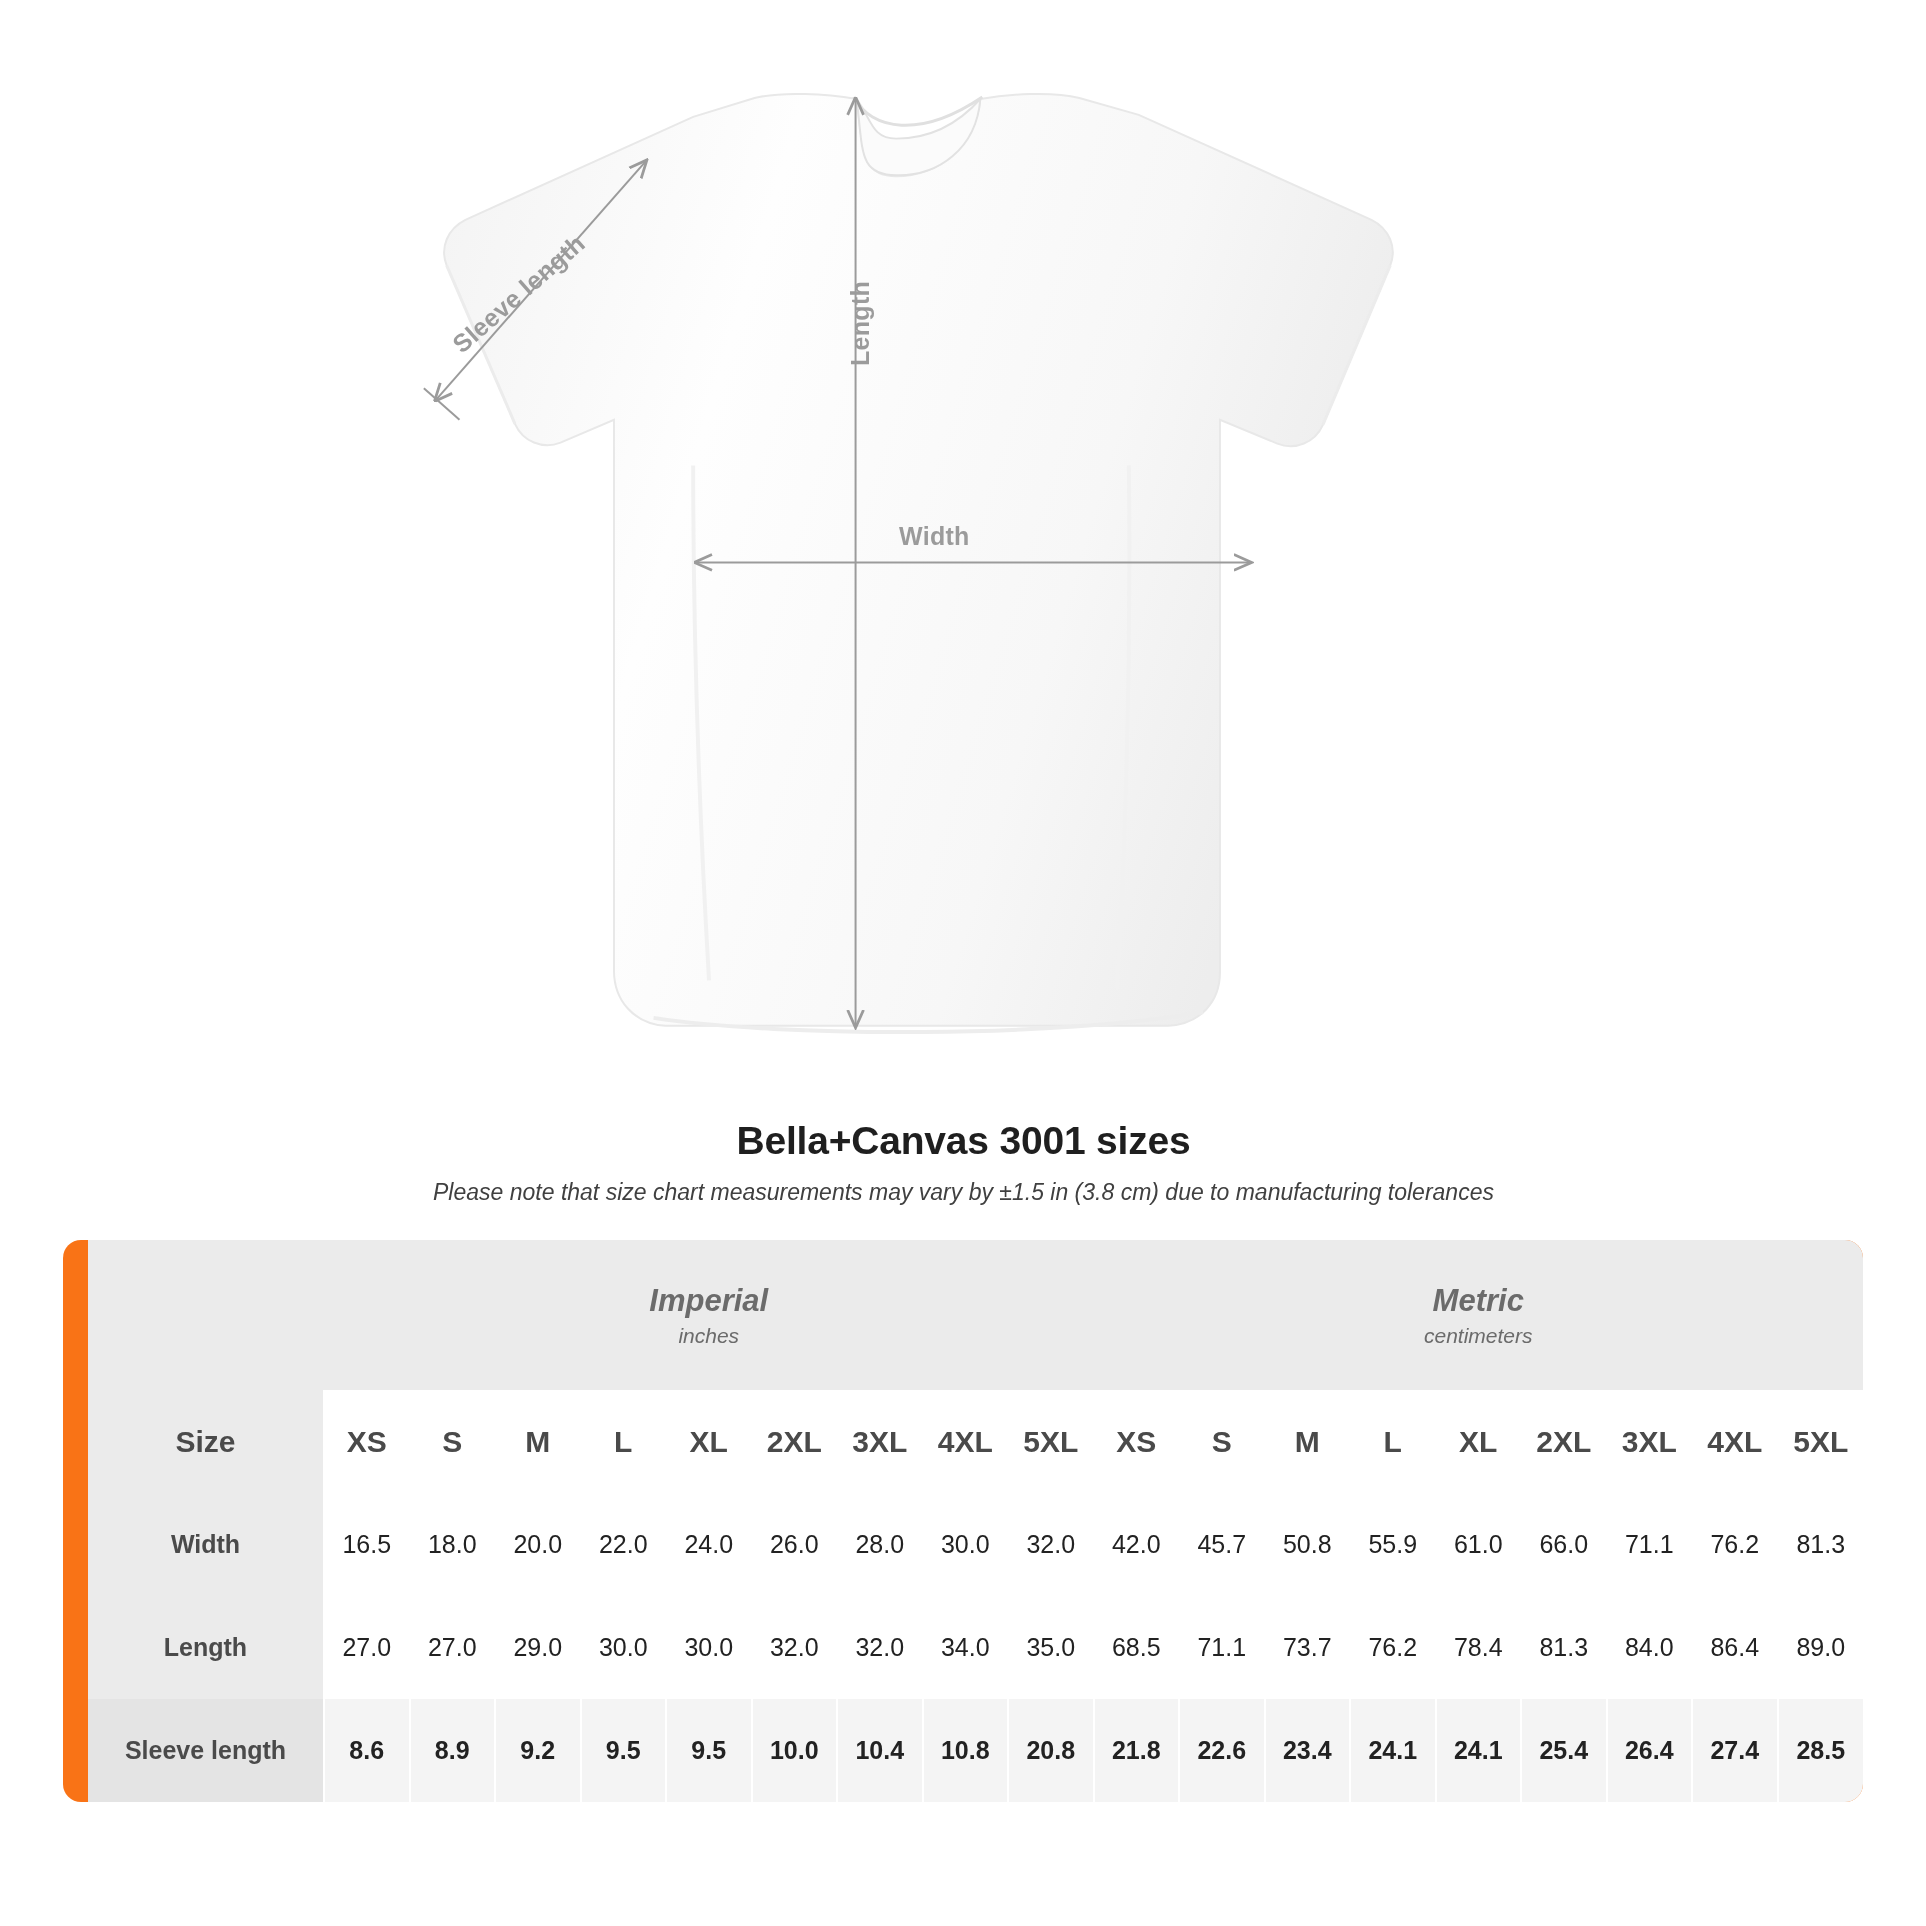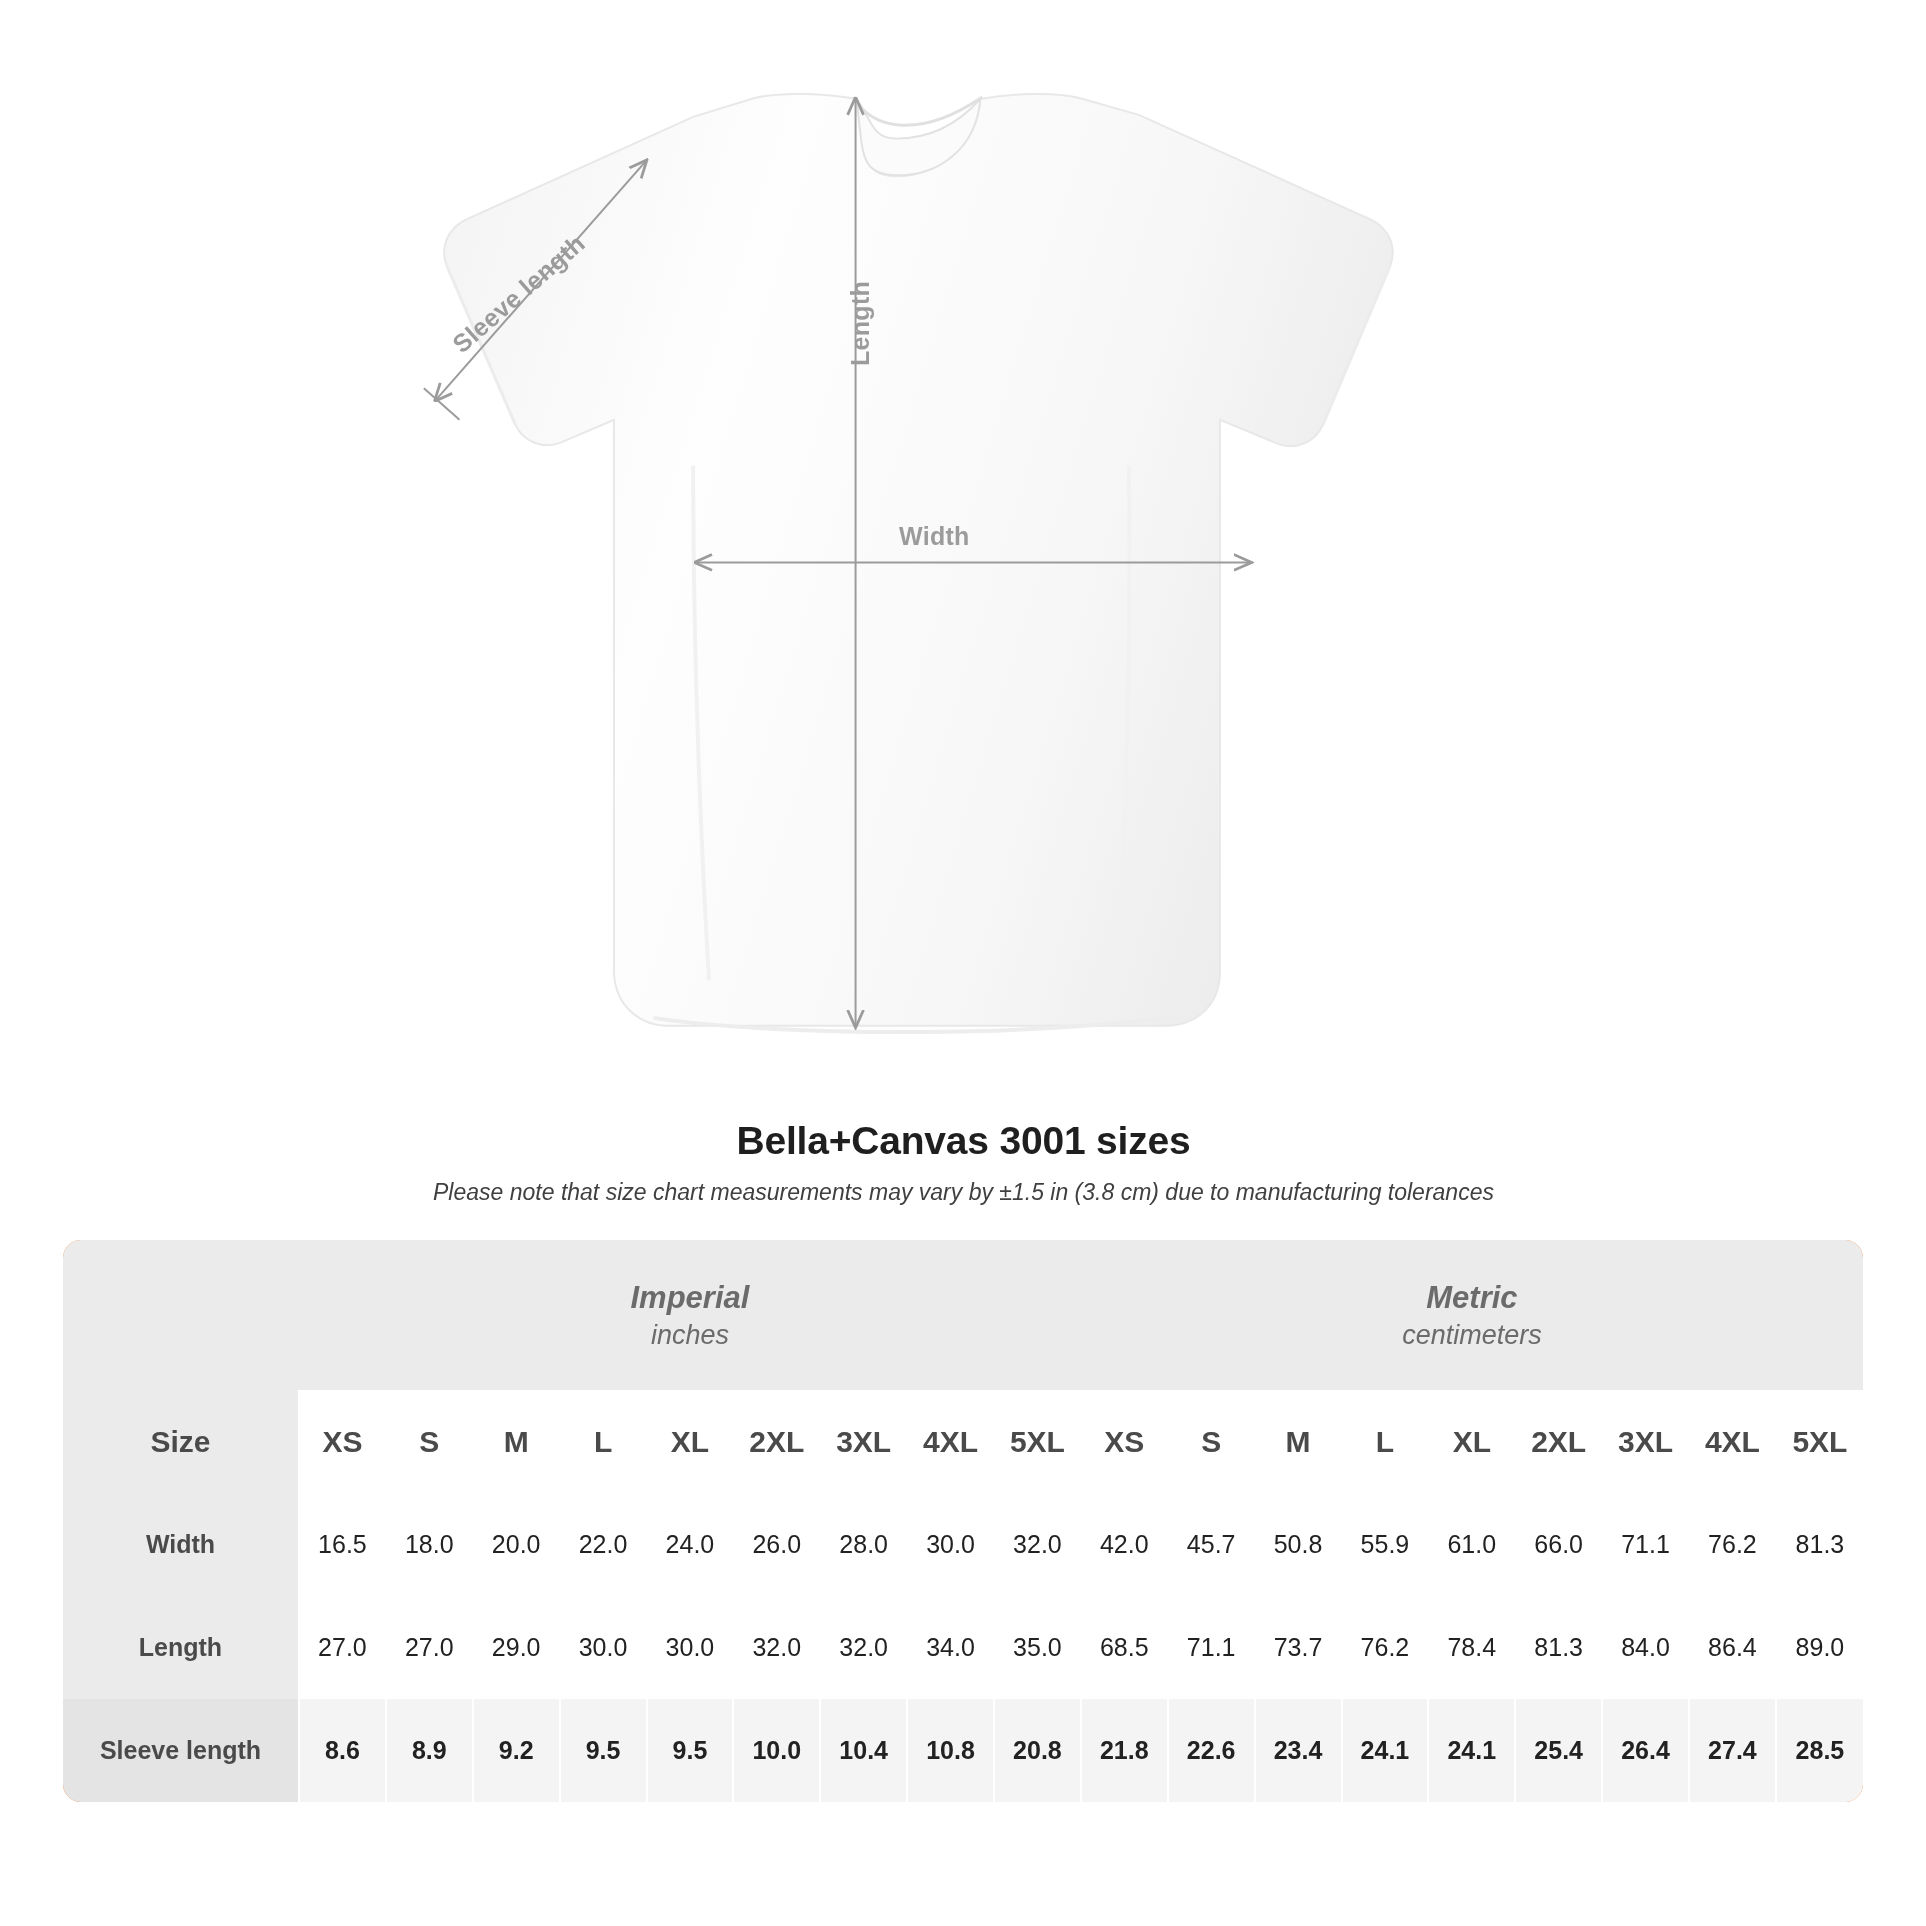--- a/index.html
+++ b/index.html
@@ -72,20 +72,21 @@
     margin: 0;
   }
 
   
   .table-wrap {
     margin: 34px 63px 0 63px;
     width: 1800px;
     border-radius: 18px;
     overflow: hidden;
     background: #f97316;
+    padding-left: 25px;
   }
   table.size-table {
     border-collapse: collapse;
     width: 100%;
     table-layout: fixed;
   }
   table.size-table td, table.size-table th {
     border: none;
     padding: 0;
   }
@@ -96,21 +97,21 @@
     background: #ebebeb;
   }
   .unit-name {
     font-size: 31px;
     font-weight: bold;
     font-style: italic;
     color: #6b6b6b;
     line-height: 1.2;
   }
   .unit-sub {
-    font-size: 27px;
+    font-size: 21px;
     font-style: italic;
     color: #6b6b6b;
     margin-top: 4px;
   }
   .hdr-row td {
     height: 103px;
     text-align: center;
     vertical-align: middle;
     font-size: 30px;
     font-weight: bold;

